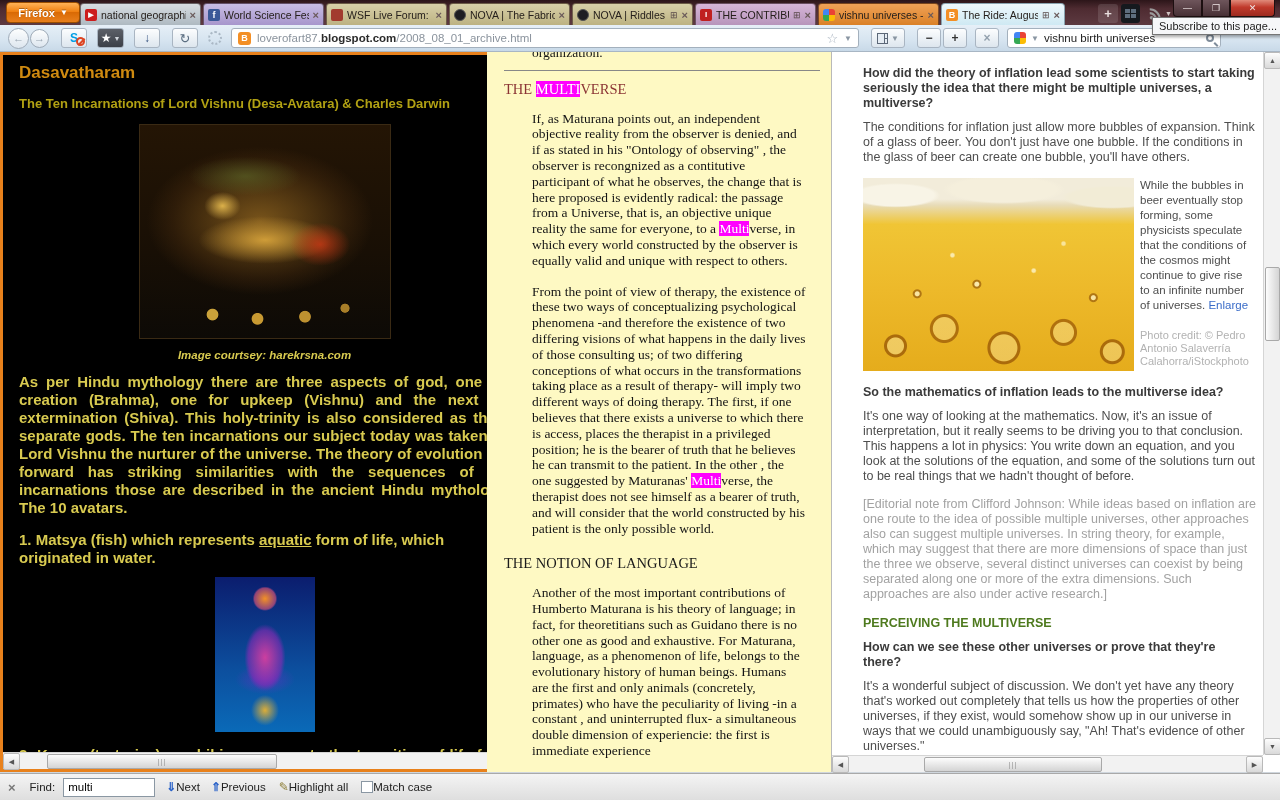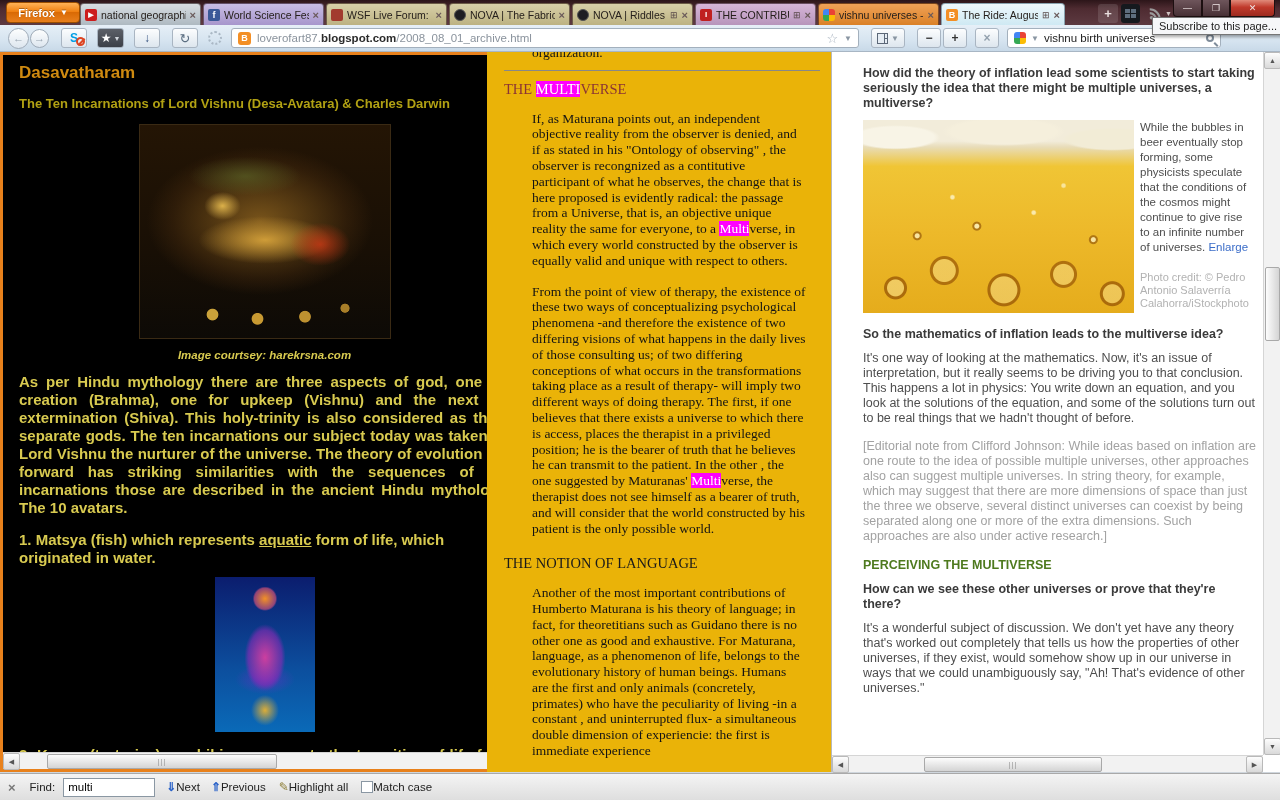--- a/index.html
+++ b/index.html
@@ -145,21 +145,21 @@
   .matsya-img { display:block; width:100px; height:155px; margin:10px auto 8px auto;
     background:
       radial-gradient(ellipse 20px 22px at 50% 86%, rgba(242,182,44,.9), rgba(0,0,0,0) 70%),
       radial-gradient(circle 17px at 50% 14%, rgba(255,150,34,.95), rgba(255,90,120,.55) 62%, rgba(0,0,0,0) 72%),
       radial-gradient(ellipse 27px 44px at 50% 52%, rgba(225,62,160,.9), rgba(140,42,182,.6) 62%, rgba(0,0,0,0) 76%),
       radial-gradient(ellipse 40px 20px at 50% 66%, rgba(120,40,200,.55), rgba(0,0,0,0) 75%),
       linear-gradient(180deg,#0b1d6e 0,#0c4f9e 60%,#0a6ab8 100%); }
   .lp-item2 { margin-top:14px; text-align:justify; }
 
   
-  .pane-mid { position:absolute; left:487px; top:0; width:362px; height:720px; background:#eab308;
+  .pane-mid { position:absolute; left:487px; top:0; width:362px; height:720px; background:#fef9c3;
     border-right:1px solid #b9b9b9;text-decoration:underline; }
   .mid-content { position:absolute; left:17px; top:0; right:28px; bottom:2px; overflow:hidden;
     font-family:"Liberation Serif", serif; font-size:13.5px; line-height:15.8px; color:#141414; }
   .mid-top-partial { margin:-7px 0 0 28px; }
   .mid-hr { border:none; border-top:1px solid #888; margin:9px 0 11px 0; }
   .mid-h { font-size:14.5px; color:#8b3434; margin-bottom:13px; }
   .mid-h2 { font-size:14.5px; color:#1a1a1a; margin:20px 0 13px 0; }
   .mid-p { margin:0 14px 15px 28px; }
   .hl { background:#ff00ff; color:#fff; }
 
@@ -355,20 +355,21 @@
       <div class="sb-v" style="right:0; top:0; bottom:0;">
         <div class="sb-btn" style="top:0; left:0;">▲</div>
         <div class="sb-thumb-v" style="top:396px; height:66px;"></div>
         <div class="sb-btn" style="bottom:0; left:0;">▼</div>
       </div>
     </div>
 
     <div class="pane-right">
       <div class="rp-content">
         <p class="rp-q">How did the theory of inflation lead some scientists to start taking seriously the idea that there might be multiple universes, a multiverse?</p>
+        <p class="rp-a">The conditions for inflation just allow more bubbles of expansion. Think of a glass of beer. You don't just have one bubble. If the conditions in the glass of beer can create one bubble, you'll have others.</p>
         <div class="rp-fig">
           <div class="beer-img"></div>
           <div class="rp-figside">
             <span>While the bubbles in beer eventually stop forming, some physicists speculate that the conditions of the cosmos might continue to give rise to an infinite number of universes. </span><a class="rp-enlarge">Enlarge</a>
             <div class="rp-credit">Photo credit: © Pedro Antonio Salaverría Calahorra/iStockphoto</div>
           </div>
         </div>
         <p class="rp-q">So the mathematics of inflation leads to the multiverse idea?</p>
         <p class="rp-a">It's one way of looking at the mathematics. Now, it's an issue of interpretation, but it really seems to be driving you to that conclusion. This happens a lot in physics: You write down an equation, and you look at the solutions of the equation, and some of the solutions turn out to be real things that we hadn't thought of before.</p>
         <p class="rp-a rp-editorial">[Editorial note from Clifford Johnson: While ideas based on inflation are one route to the idea of possible multiple universes, other approaches also can suggest multiple universes. In string theory, for example, which may suggest that there are more dimensions of space than just the three we observe, several distinct universes can coexist by being separated along one or more of the extra dimensions. Such approaches are also under active research.]</p>

